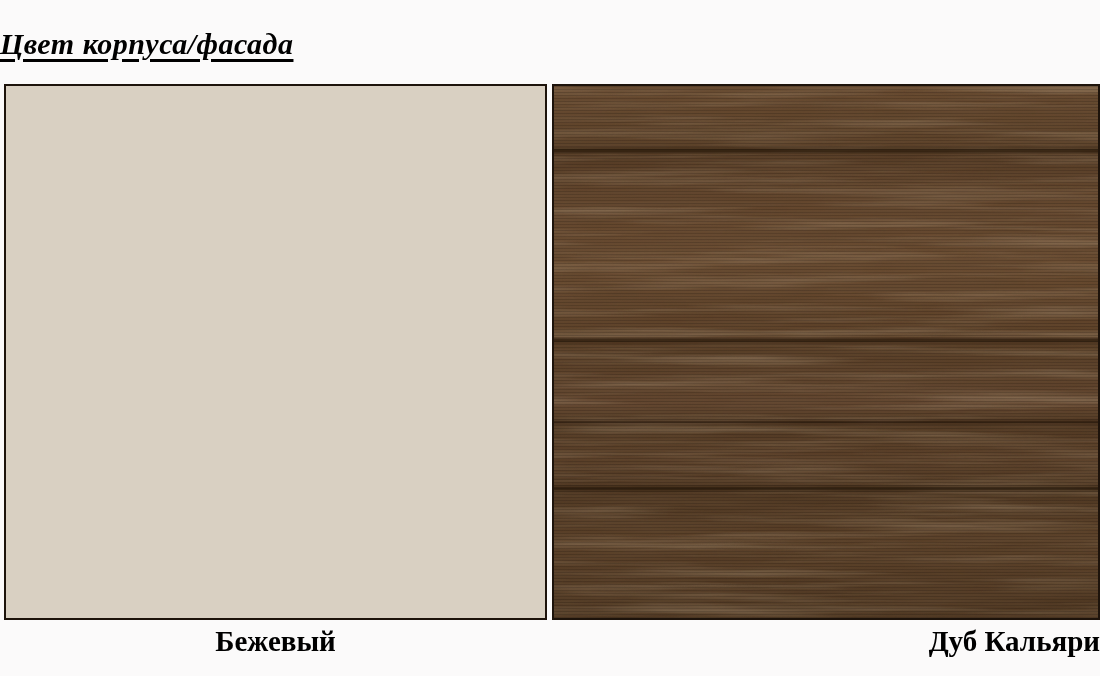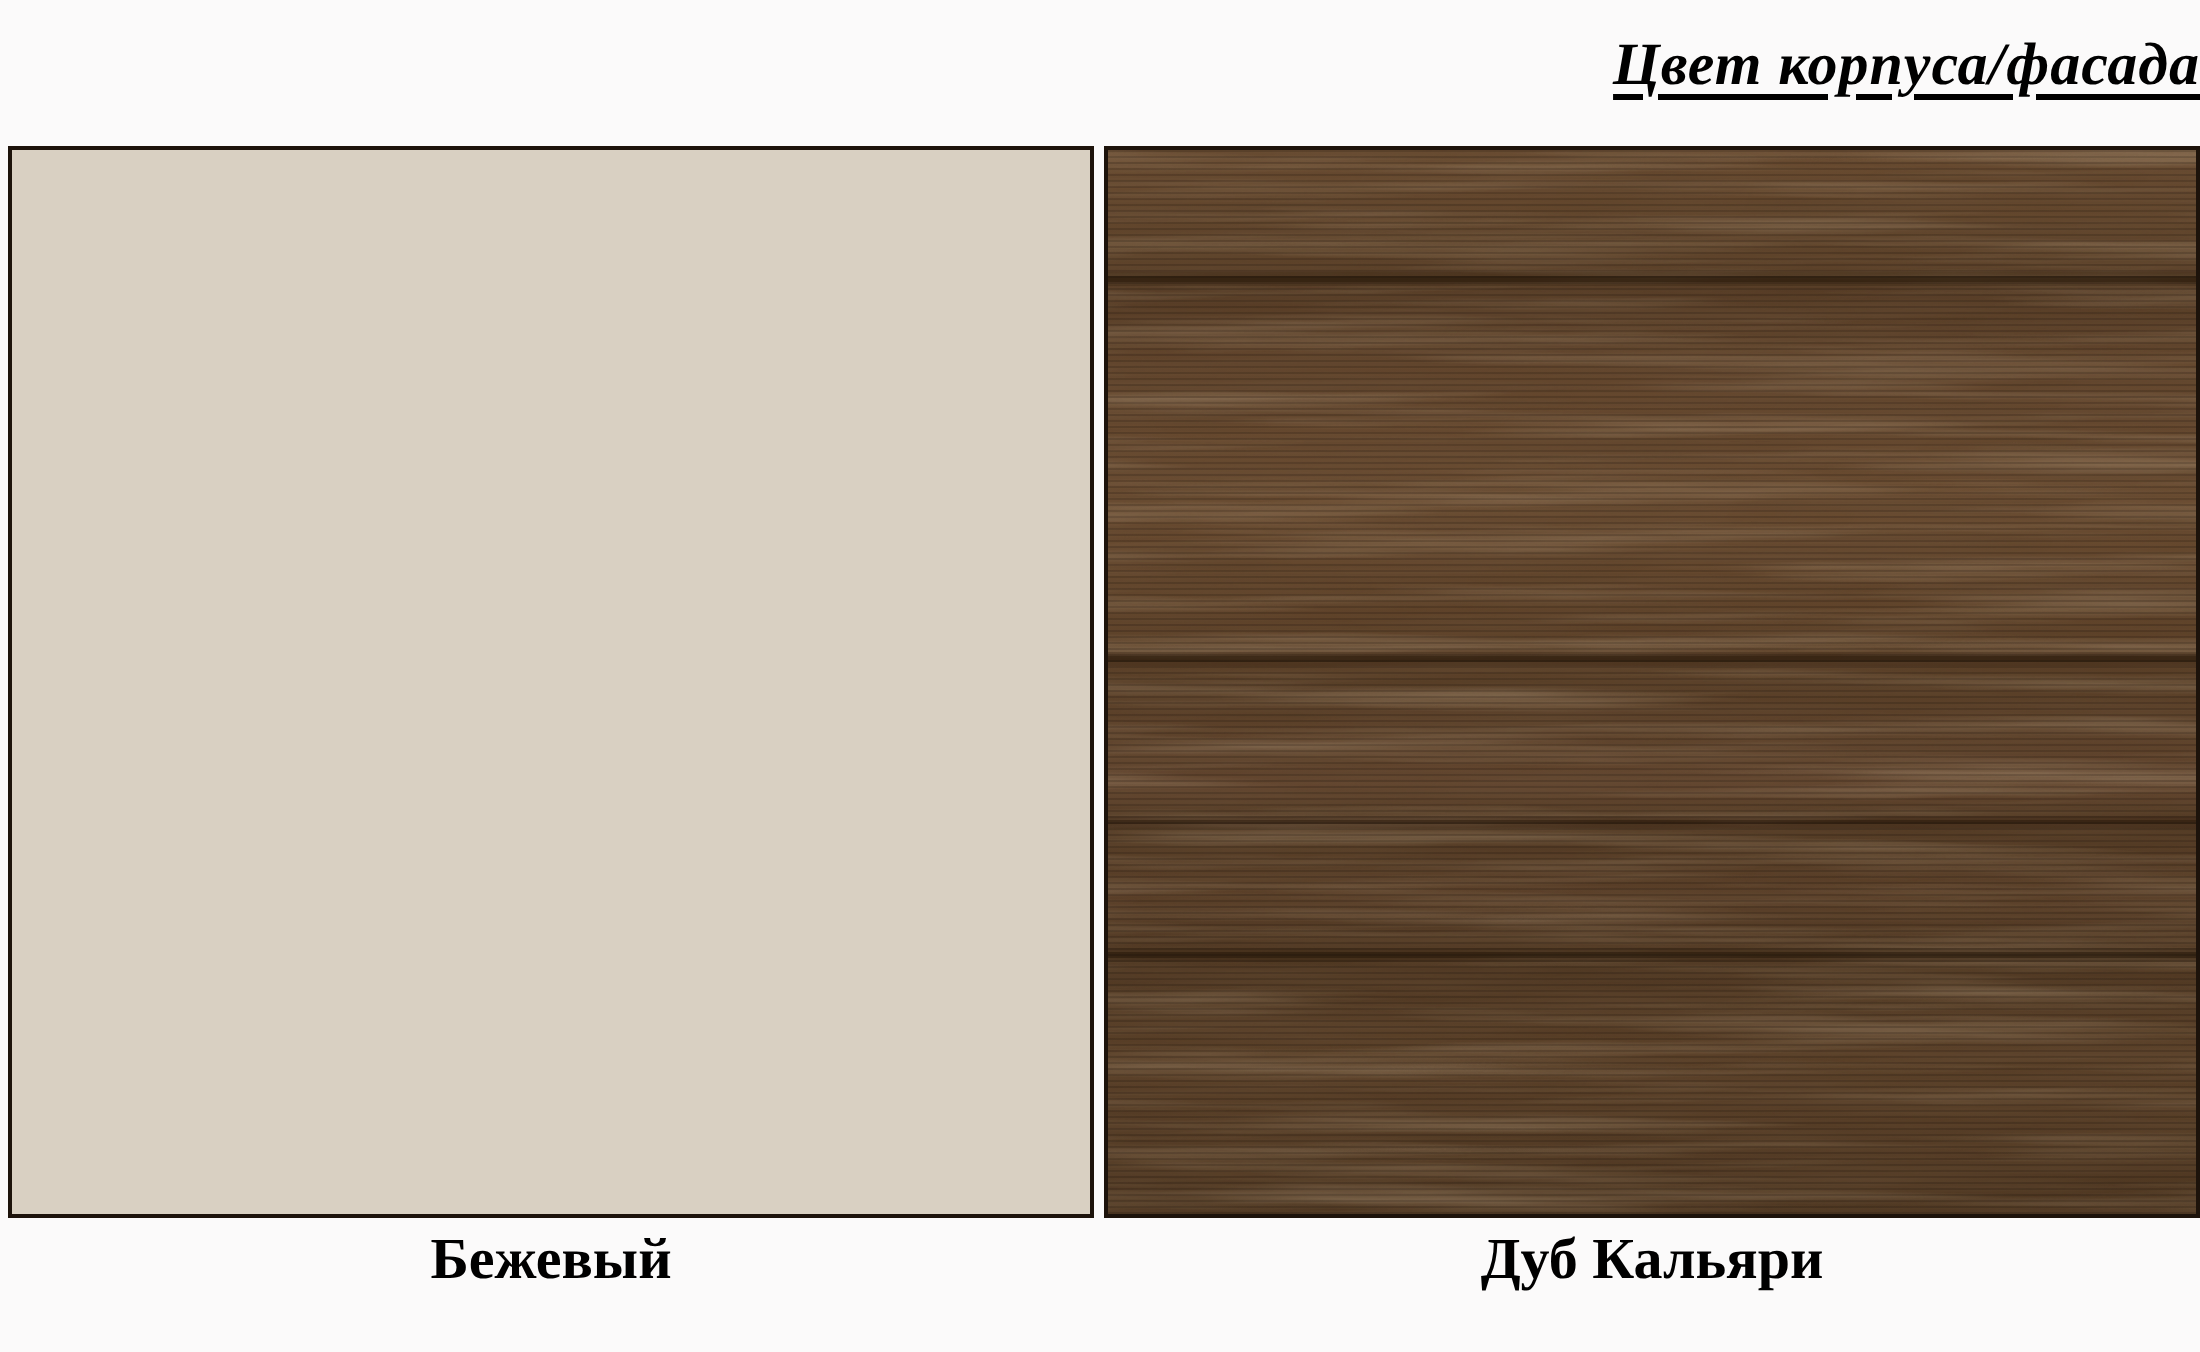--- a/index.html
+++ b/index.html
@@ -12,22 +12,22 @@
   *{ box-sizing:border-box; margin:0; padding:0; }
   html,body{ width:1100px; height:676px; overflow:hidden; }
   body{
     background:var(--bg);
     color:var(--text-c);
     font-family:"Liberation Serif","DejaVu Serif",serif;
   }
   .page{ width:1100px; height:676px; position:relative; }
 
   .title{
-    padding-top:13px;
-    text-align:right;
+    padding-top:24px;
+    text-align:left;
     font-size:30px;
     line-height:1.35;
     font-weight:bold;
     font-style:italic;
     letter-spacing:0.5px;
   }
   .title span{
     text-decoration:underline;
     text-decoration-thickness:3px;
     text-underline-offset:5px;
@@ -69,21 +69,21 @@
     gap:5px;
     margin:3px 0 0 4px;
   }
   .labels-row .label{
     font-size:29px;
     font-weight:bold;
     line-height:1.3;
     text-align:center;
   }
   .labels-row .label.left{ width:543px; flex:0 0 543px; }
-  .labels-row .label.right{ flex:1 1 auto; }
+  .labels-row .label.right{ flex:1 1 auto;text-align:right; }
 </style>
 </head>
 <body>
 
 <div class="page">
 
   <h1 class="title"><span>Цвет корпуса/фасада</span></h1>
 
   <div class="swatch-row">
 

